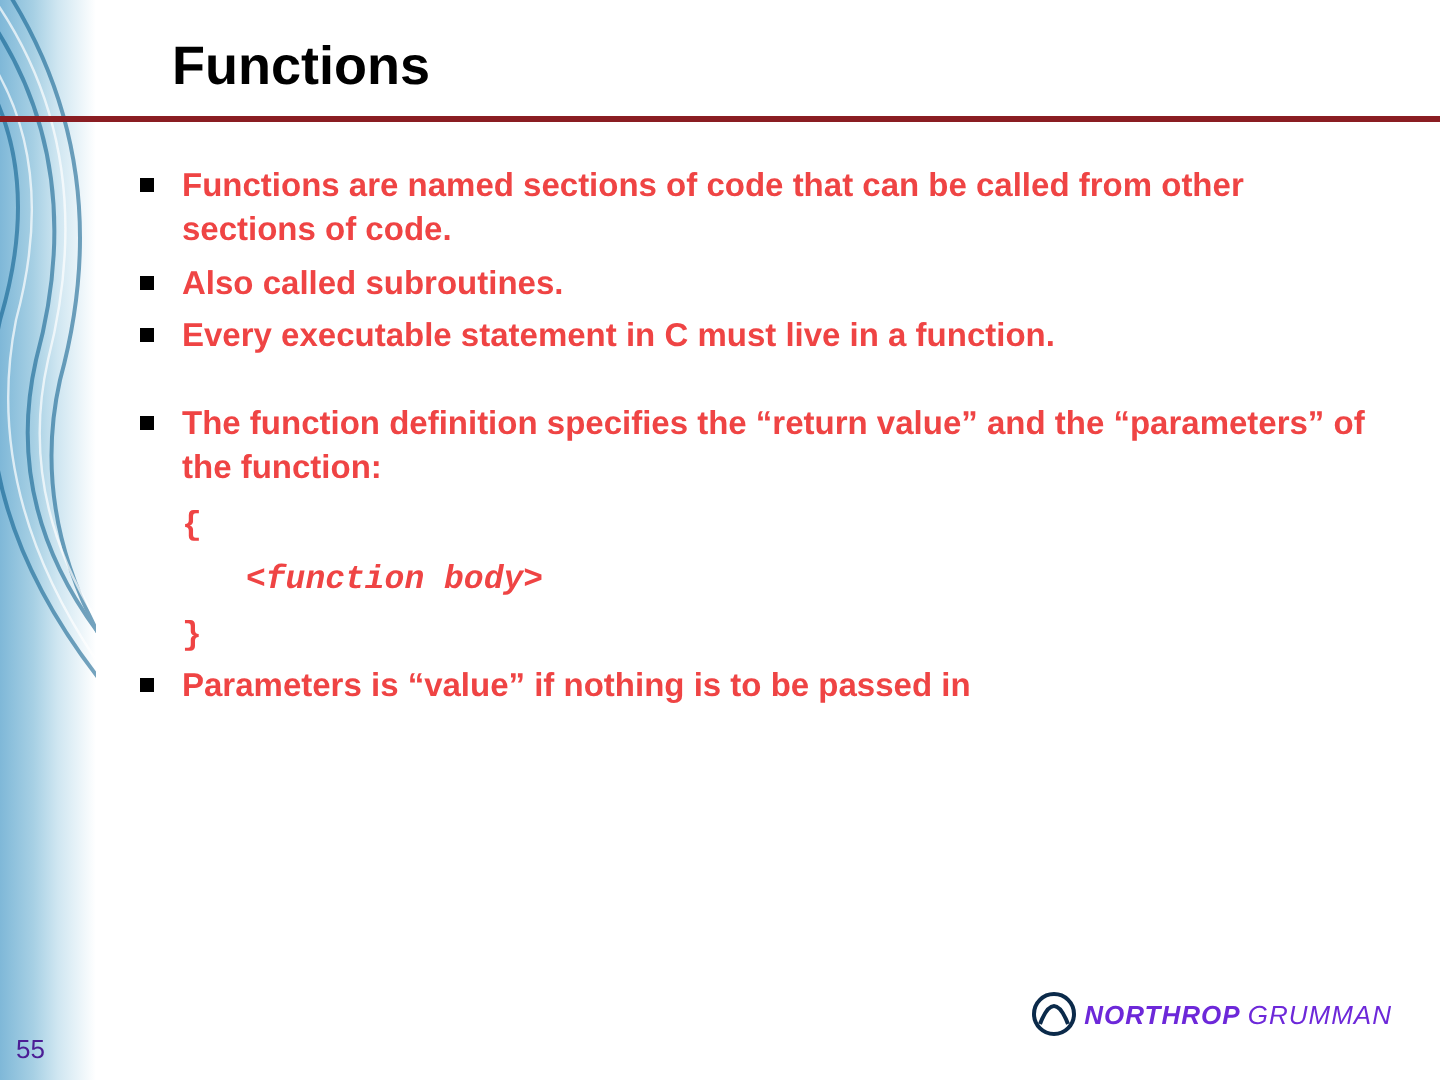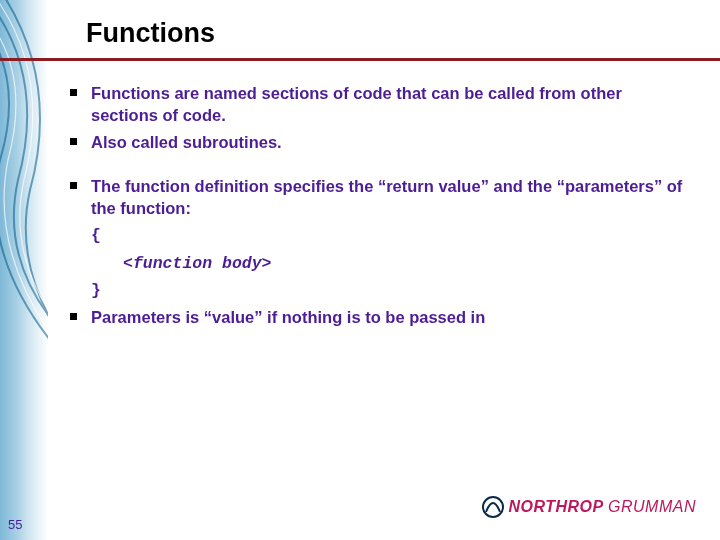--- a/index.html
+++ b/index.html
@@ -41,21 +41,21 @@
     top: 58px;
     width: 720px;
     height: 3px;
     background: #8a1d22;
   }
   .content {
     position: absolute;
     left: 70px;
     top: 82px;
     width: 620px;
-    color: #4c1d95;
+    color: #ef4444;
   }
   .group { margin-bottom: 22px; }
   .li {
     display: flex;
     align-items: flex-start;
     font-size: 16.5px;
     font-weight: bold;
     line-height: 1.35;
     margin-bottom: 4px;
   }
@@ -91,23 +91,23 @@
     right: 24px;
     bottom: 22px;
     display: flex;
     align-items: center;
   }
   .logo svg { display:block; }
   .logo-text {
     font-family: Arial, Helvetica, sans-serif;
     font-weight: 700;
     font-style: italic;
-    font-size: 16px;
+    font-size: 13px;
     letter-spacing: 0.5px;
-    color: #be185d;
+    color: #6d28d9;
     margin-left: 4px;
   }
   .logo-text .thin { font-weight: 400; }
 </style>
 </head>
 <body>
 
 <div class="sideband">
   <svg width="60" height="540" viewBox="0 0 60 540">
     <g stroke="#065a8a" stroke-width="2" fill="none" opacity="0.55">
@@ -129,20 +129,24 @@
 
   <div class="group">
     <div class="li">
       <div class="sq"></div>
       <div class="txt">Functions are named sections of code that can be called from other sections of code.</div>
     </div>
     <div class="li">
       <div class="sq"></div>
       <div class="txt">Also called subroutines.</div>
     </div>
+    <div class="li">
+      <div class="sq"></div>
+      <div class="txt">Every executable statement in C must live in a function.</div>
+    </div>
   </div>
 
   <div class="group">
     <div class="li">
       <div class="sq"></div>
       <div class="txt">The function definition specifies the “return value” and the “parameters” of the function:</div>
     </div>
 
     <div class="code">{</div>
     <div class="code indent"><span class="it">&lt;function body&gt;</span></div>

